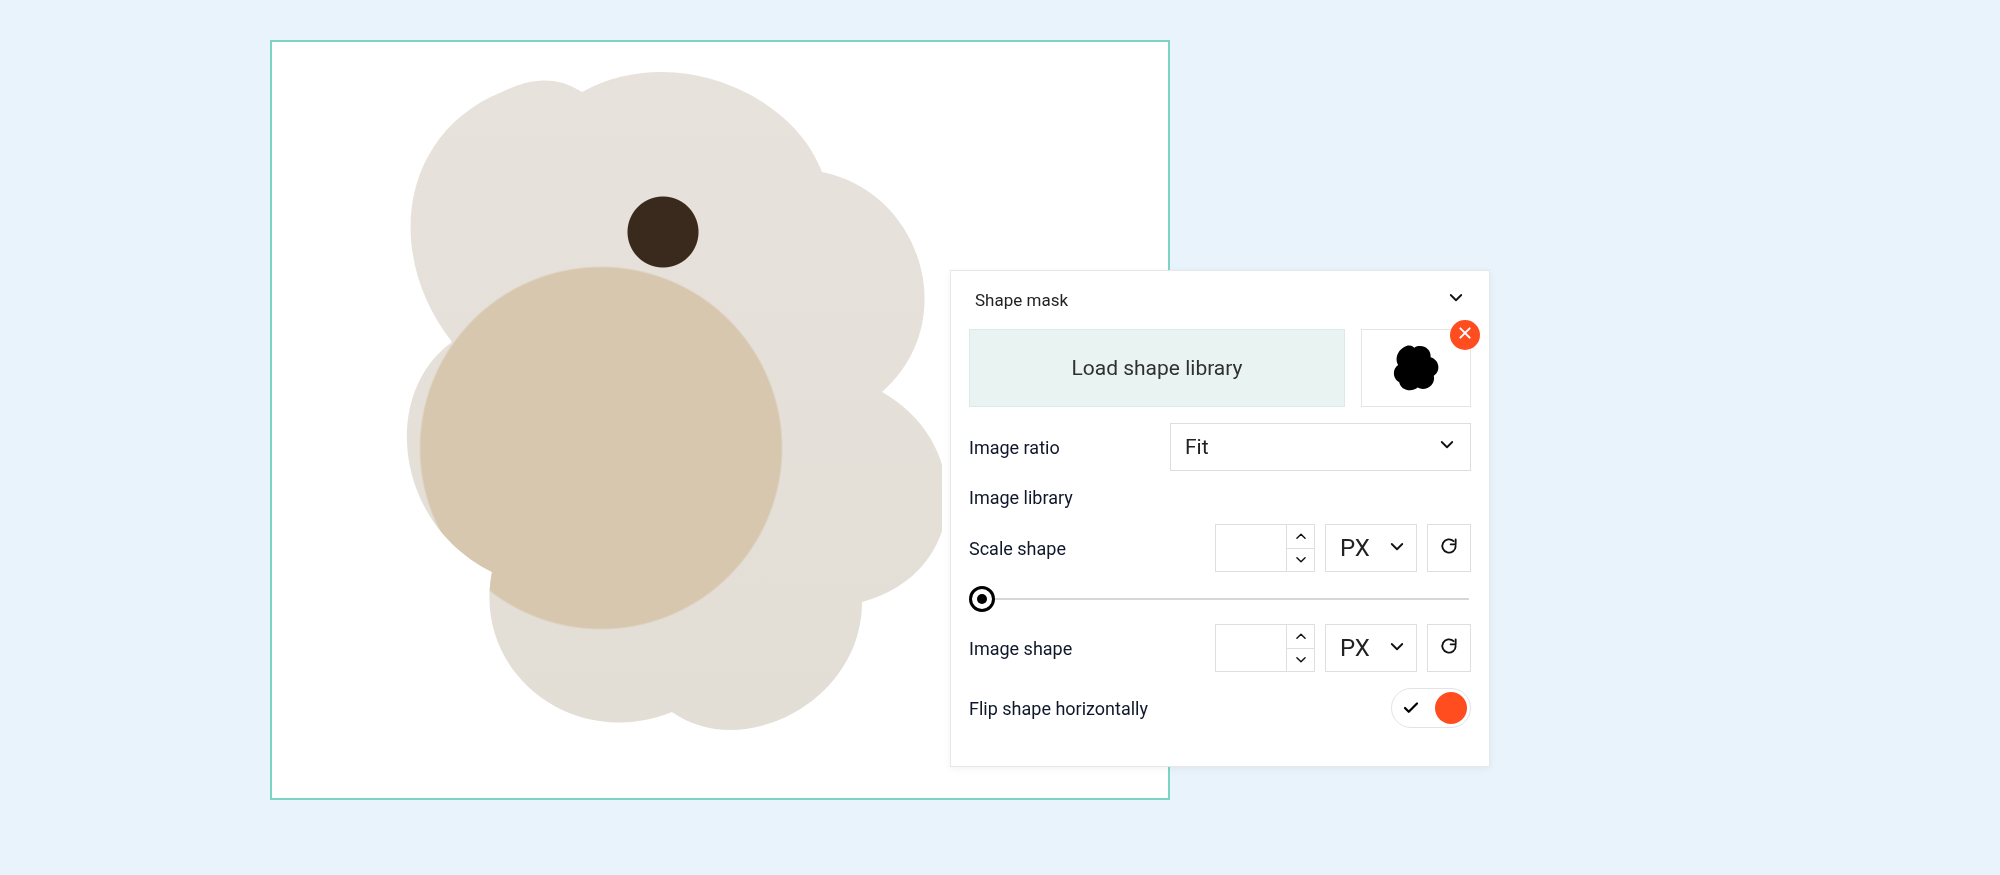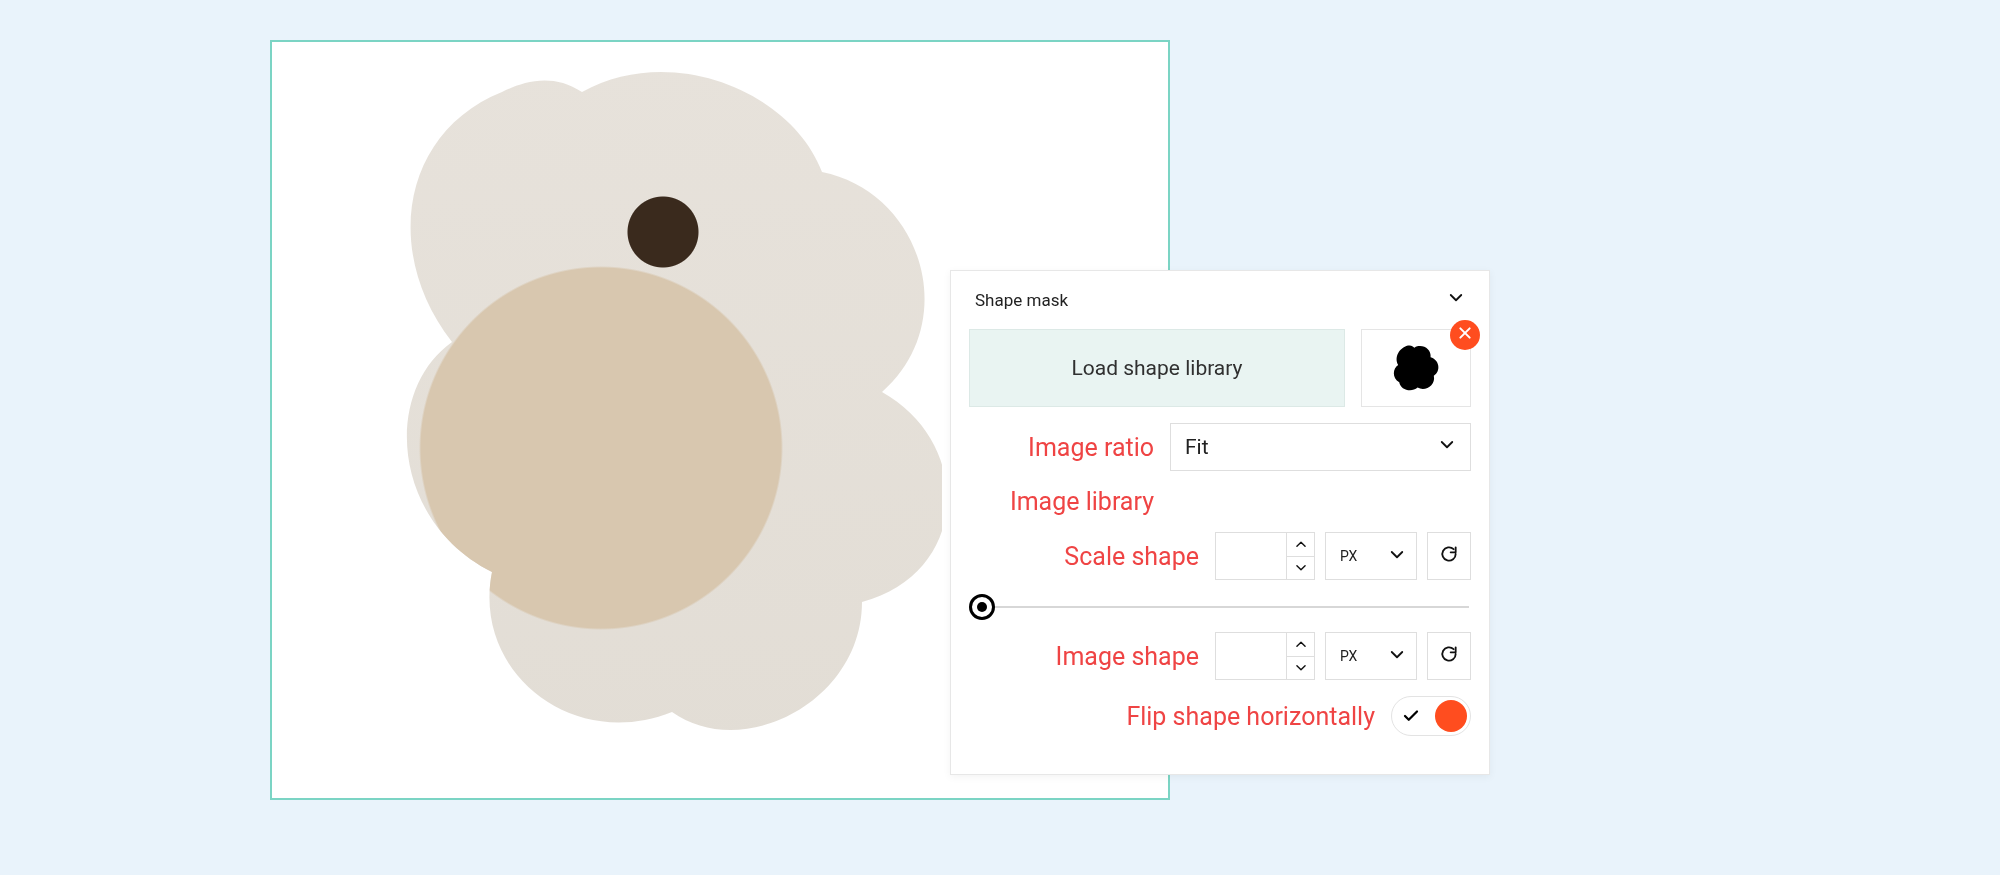--- a/index.html
+++ b/index.html
@@ -97,23 +97,22 @@
     background: #ff4d1f;
     display: flex;
     align-items: center;
     justify-content: center;
     cursor: pointer;
   }
   .clear-badge svg { width: 16px; height: 16px; }
 
   .label {
     width: 185px;
-    font-size: 25px;
-    color: #ef4444;
-    text-align: right;
+    font-size: 18px;
+    color: #0f172a;
   }
   .label-wide { width: auto; flex:1; }
 
   .select {
     flex: 1;
     height: 48px;
     border: 1px solid #dedede;
     display: flex;
     align-items: center;
     justify-content: space-between;
@@ -155,21 +154,21 @@
   .num-steppers .step:first-child { border-bottom: 1px solid #dedede; }
 
   .unit-select {
     width: 92px;
     height: 48px;
     border: 1px solid #dedede;
     display: flex;
     align-items: center;
     justify-content: space-between;
     padding: 0 10px 0 14px;
-    font-size: 14px;
+    font-size: 24px;
     color: #222;
     cursor: pointer;
   }
   .reset-btn {
     width: 44px;
     height: 48px;
     border: 1px solid #dedede;
     display: flex;
     align-items: center;
     justify-content: center;

